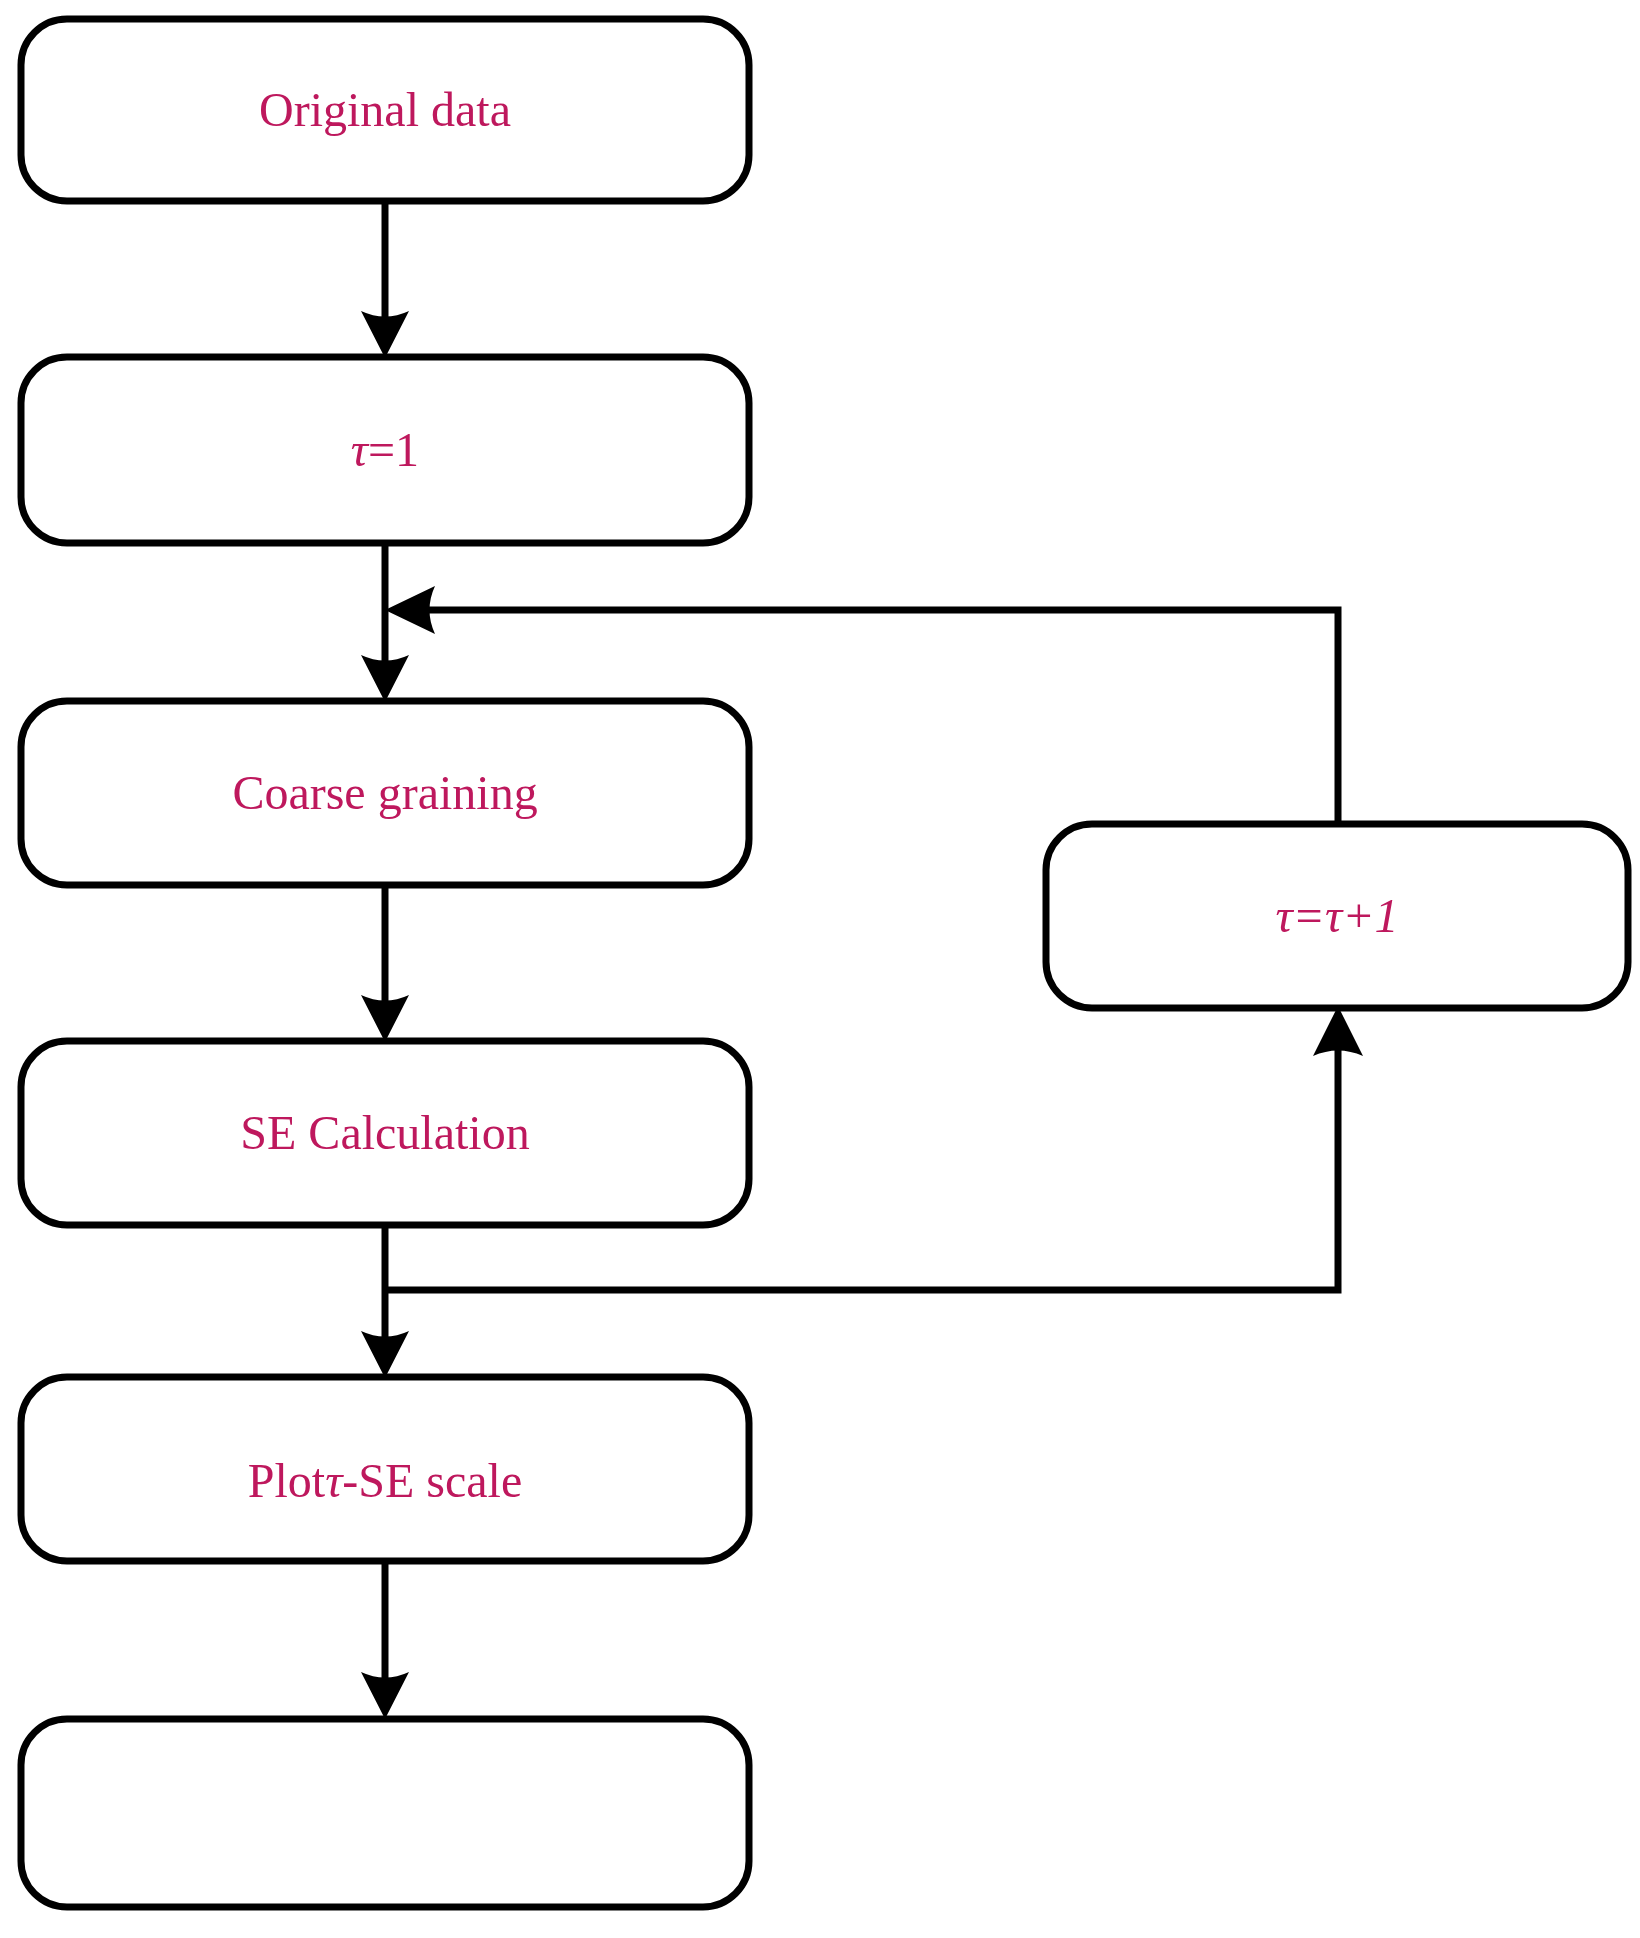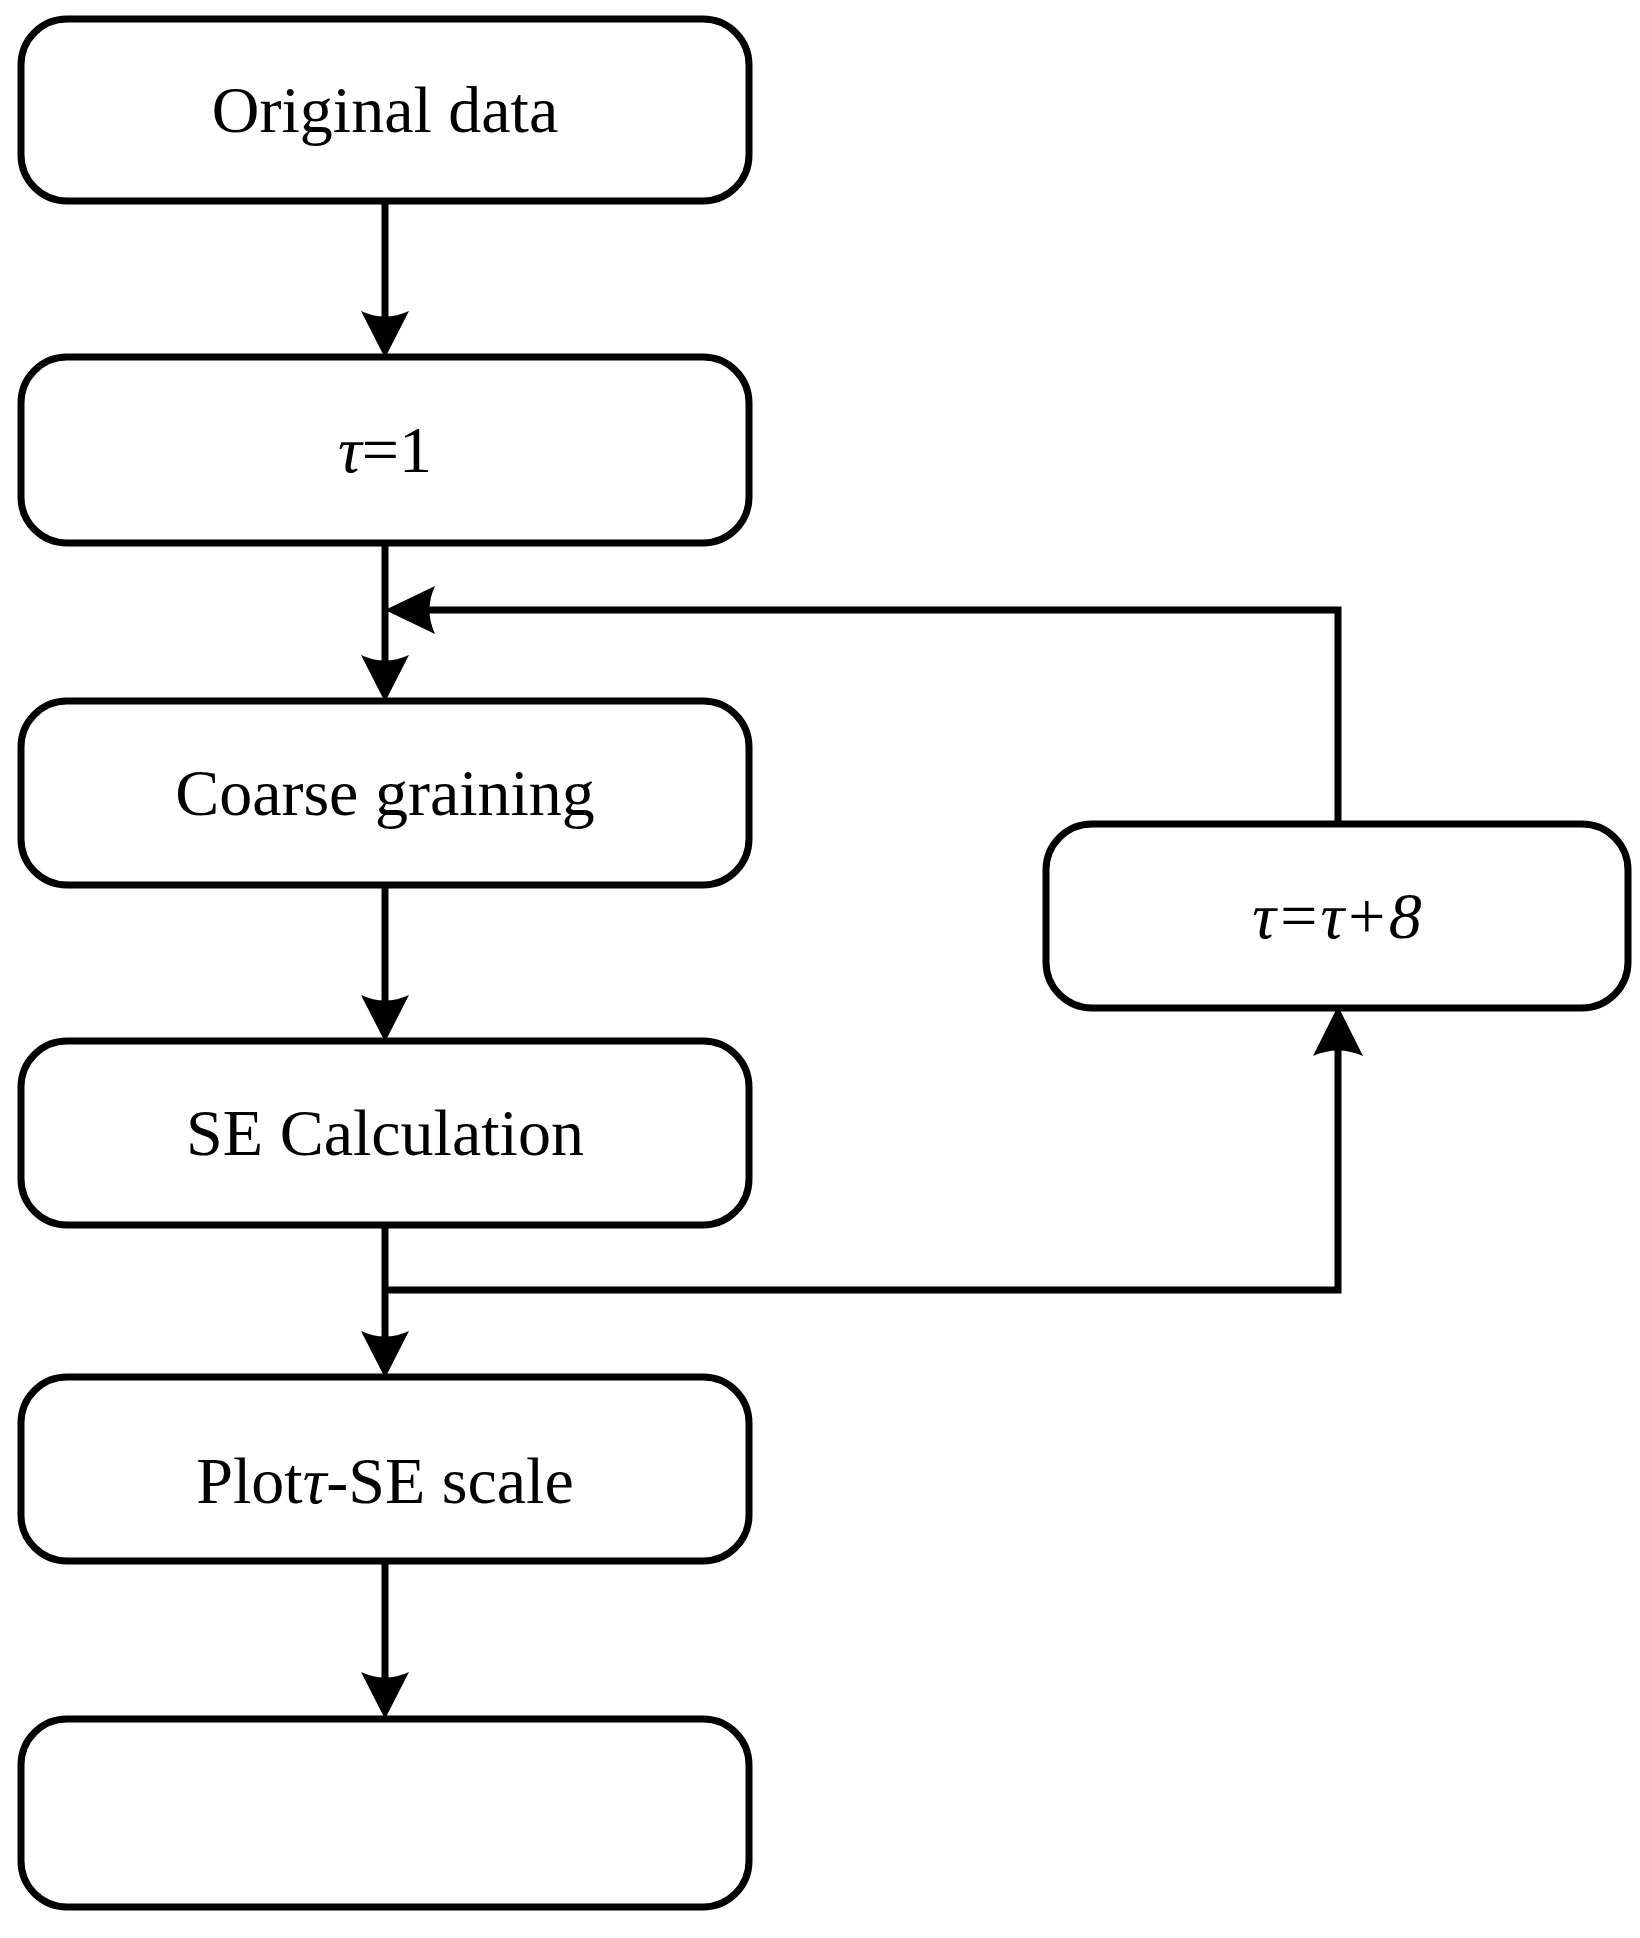--- a/index.html
+++ b/index.html
@@ -36,23 +36,23 @@
   .arrow-head {
     fill: #000000;
     stroke: none;
   }
   .node-label {
     position: absolute;
     display: flex;
     align-items: center;
     justify-content: center;
     text-align: center;
-    color: #000000;
+    color: #be185d;
     font-family: "Liberation Serif", "DejaVu Serif", serif;
-    font-size: 66px;
+    font-size: 48px;
     line-height: 1;
     white-space: nowrap;
     letter-spacing: 0px;
   }
   .tau {
     font-style: italic;
     font-family: "Liberation Serif", "DejaVu Serif", serif;
   }
 </style>
 </head>
@@ -132,16 +132,16 @@
 
   <div class="node-label" style="left:21px; top:1389px; width:728px; height:184px;">
     <span>Plot </span>
       <span class="tau">τ</span>
       <span>-SE scale</span>
   </div>
 
 
   <div class="node-label" style="left:1046px; top:824px; width:582px; height:184px;">
     <span class="tau">τ</span>
-      <span class="tau">=τ+8</span>
+      <span class="tau">=τ+1</span>
   </div>
 
 </div>
 
 </body></html>

